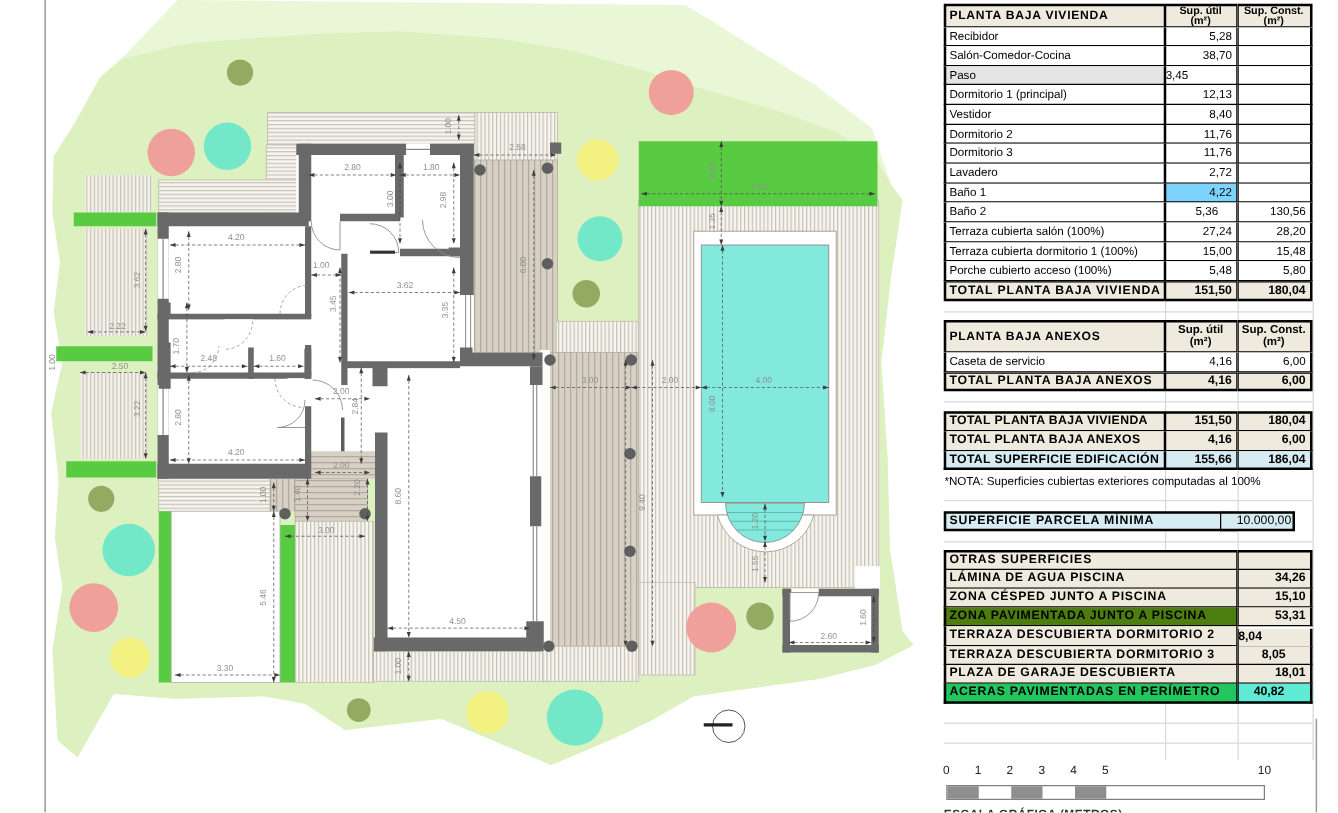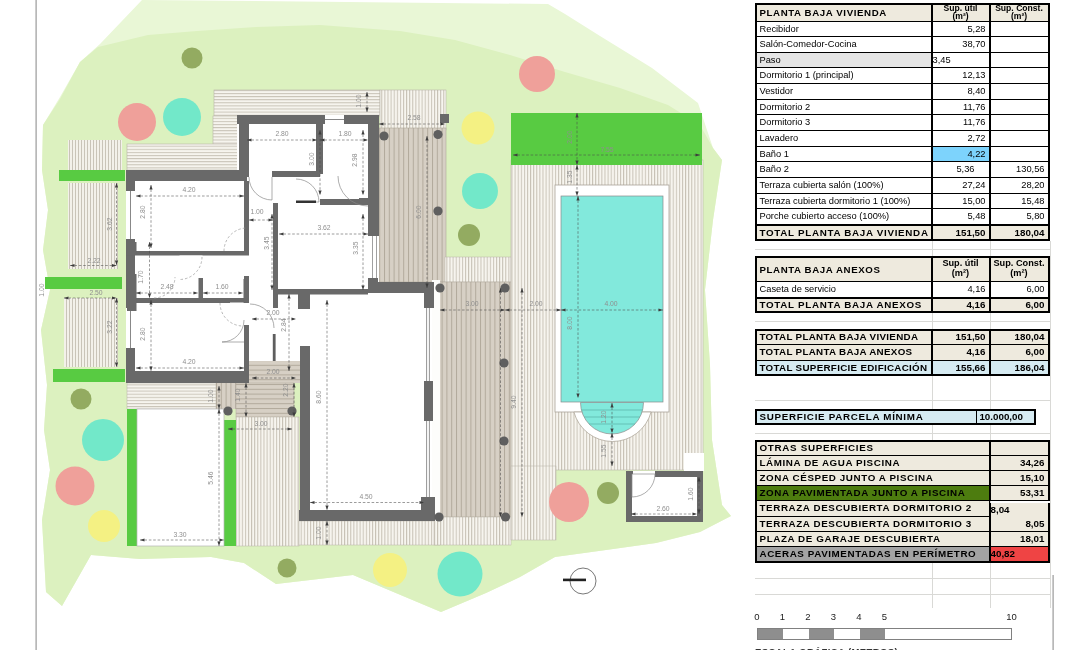--- a/index.html
+++ b/index.html
@@ -592,43 +592,44 @@
 <div class="cell" style="left:931.5px;top:329px;width:58px;height:15.8px;background:#eeeade;font-size:9.8px;color:#000;border-style:solid;border-color:#000;border-width:2px 1px 1px 1px;font-weight:bold;line-height:12.8px;text-align:right;padding-right:3px">151,50</div>
 <div class="cell" style="left:989.5px;top:329px;width:60px;height:15.8px;background:#eeeade;font-size:9.8px;color:#000;border-style:solid;border-color:#000;border-width:2px 2px 1px 1px;font-weight:bold;line-height:12.8px;text-align:right;padding-right:3px">180,04</div>
 <div class="cell" style="left:754.5px;top:344.8px;width:177px;height:15.8px;background:#eeeade;font-size:9.8px;color:#000;border-style:solid;border-color:#000;border-width:0px 1px 1px 2px;font-weight:bold;letter-spacing:0.3px;line-height:14.8px;padding-left:3px">TOTAL PLANTA BAJA ANEXOS</div>
 <div class="cell" style="left:931.5px;top:344.8px;width:58px;height:15.8px;background:#eeeade;font-size:9.8px;color:#000;border-style:solid;border-color:#000;border-width:0px 1px 1px 1px;font-weight:bold;line-height:14.8px;text-align:right;padding-right:3px">4,16</div>
 <div class="cell" style="left:989.5px;top:344.8px;width:60px;height:15.8px;background:#eeeade;font-size:9.8px;color:#000;border-style:solid;border-color:#000;border-width:0px 2px 1px 1px;font-weight:bold;line-height:14.8px;text-align:right;padding-right:3px">6,00</div>
 <div class="cell" style="left:754.5px;top:360.6px;width:177px;height:15.8px;background:#d6ebf2;font-size:9.8px;color:#000;border-style:solid;border-color:#000;border-width:0px 1px 2px 2px;font-weight:bold;letter-spacing:0.3px;line-height:13.8px;padding-left:3px">TOTAL SUPERFICIE EDIFICACIÓN</div>
 <div class="cell" style="left:931.5px;top:360.6px;width:58px;height:15.8px;background:#d6ebf2;font-size:9.8px;color:#000;border-style:solid;border-color:#000;border-width:0px 1px 2px 1px;font-weight:bold;line-height:13.8px;text-align:right;padding-right:3px">155,66</div>
 <div class="cell" style="left:989.5px;top:360.6px;width:60px;height:15.8px;background:#d6ebf2;font-size:9.8px;color:#000;border-style:solid;border-color:#000;border-width:0px 2px 2px 1px;font-weight:bold;line-height:13.8px;text-align:right;padding-right:3px">186,04</div>
 </div>
 
+<div class="cell" style="left:755.5px;top:377.5px;width:300px;height:14px;font-size:9.3px;line-height:14px;border:none;color:#000">*NOTA: Superficies cubiertas exteriores computadas al 100%</div>
 
 <div class="tbl" style="left:0;top:0">
 <div class="cell" style="left:754.5px;top:408.5px;width:235px;height:16.5px;background:#d6ebf2;font-size:9.8px;color:#000;border-style:solid;border-color:#000;border-width:2px 1px 2px 2px;font-weight:bold;letter-spacing:0.7px;line-height:12.5px;padding-left:3px">SUPERFICIE PARCELA MÍNIMA</div>
-<div class="cell" style="left:976px;top:408.5px;width:60px;height:16.5px;background:#d6ebf2;font-size:9.8px;color:#000;border-style:solid;border-color:#000;border-width:2px 2px 2px 1px;font-weight:bold;line-height:12.5px;text-align:right;padding-right:11px">10.000,00</div>
+<div class="cell" style="left:976px;top:408.5px;width:60px;height:16.5px;background:#d6ebf2;font-size:9.8px;color:#000;border-style:solid;border-color:#000;border-width:2px 2px 2px 1px;font-weight:normal;line-height:12.5px;text-align:right;padding-right:1px">10.000,00</div>
 </div>
 
 <div class="tbl" style="left:0;top:0">
 <div class="cell" style="left:754.5px;top:440px;width:235px;height:15.5px;background:#eeeade;font-size:9.8px;color:#000;border-style:solid;border-color:#000;border-width:2px 1px 1px 2px;font-weight:bold;letter-spacing:0.7px;line-height:12.5px;padding-left:3px">OTRAS SUPERFICIES</div>
 <div class="cell" style="left:989.5px;top:440px;width:60px;height:15.5px;background:#eeeade;font-size:9.8px;color:#000;border-style:solid;border-color:#000;border-width:2px 2px 1px 1px;font-weight:bold;line-height:12.5px;text-align:right;padding-right:3px"></div>
 <div class="cell" style="left:754.5px;top:455.5px;width:235px;height:15.3px;background:#eeeade;font-size:9.8px;color:#000;border-style:solid;border-color:#000;border-width:0px 1px 1px 2px;font-weight:bold;letter-spacing:0.6px;line-height:14.3px;padding-left:3px">LÁMINA DE AGUA PISCINA</div>
 <div class="cell" style="left:989.5px;top:455.5px;width:60px;height:15.3px;background:#eeeade;font-size:9.8px;color:#000;border-style:solid;border-color:#000;border-width:0px 2px 1px 1px;font-weight:bold;line-height:14.3px;text-align:right;padding-right:3px">34,26</div>
 <div class="cell" style="left:754.5px;top:470.8px;width:235px;height:15.3px;background:#eeeade;font-size:9.8px;color:#000;border-style:solid;border-color:#000;border-width:0px 1px 1px 2px;font-weight:bold;letter-spacing:0.6px;line-height:14.3px;padding-left:3px">ZONA CÉSPED JUNTO A PISCINA</div>
 <div class="cell" style="left:989.5px;top:470.8px;width:60px;height:15.3px;background:#eeeade;font-size:9.8px;color:#000;border-style:solid;border-color:#000;border-width:0px 2px 1px 1px;font-weight:bold;line-height:14.3px;text-align:right;padding-right:3px">15,10</div>
 <div class="cell" style="left:754.5px;top:486.1px;width:235px;height:15.3px;background:#4d7c0f;font-size:9.8px;color:#000;border-style:solid;border-color:#000;border-width:0px 1px 1px 2px;font-weight:bold;letter-spacing:0.6px;line-height:14.3px;padding-left:3px">ZONA PAVIMENTADA JUNTO A PISCINA</div>
 <div class="cell" style="left:989.5px;top:486.1px;width:60px;height:15.3px;background:#eeeade;font-size:9.8px;color:#000;border-style:solid;border-color:#000;border-width:0px 2px 1px 1px;font-weight:bold;line-height:14.3px;text-align:right;padding-right:3px">53,31</div>
 <div class="cell" style="left:754.5px;top:501.4px;width:235px;height:15.3px;background:#eeeade;font-size:9.8px;color:#000;border-style:solid;border-color:#000;border-width:0px 1px 1px 2px;font-weight:bold;letter-spacing:0.6px;line-height:14.3px;padding-left:3px">TERRAZA DESCUBIERTA DORMITORIO 2</div>
 <div class="cell" style="left:989.5px;top:503px;width:60px;height:15.3px;background:#eeeade;font-size:9.8px;color:#000;border-style:solid;border-color:#000;border-width:0px 2px 1px 1px;font-weight:bold;line-height:14.3px;text-align:left;padding-right:3px">8,04</div>
 <div class="cell" style="left:754.5px;top:516.7px;width:235px;height:15.3px;background:#eeeade;font-size:9.8px;color:#000;border-style:solid;border-color:#000;border-width:0px 1px 1px 2px;font-weight:bold;letter-spacing:0.6px;line-height:14.3px;padding-left:3px">TERRAZA DESCUBIERTA DORMITORIO 3</div>
-<div class="cell" style="left:989.5px;top:516.7px;width:60px;height:15.3px;background:#eeeade;font-size:9.8px;color:#000;border-style:solid;border-color:#000;border-width:0px 2px 1px 1px;font-weight:bold;line-height:14.3px;text-align:right;padding-right:3px">8,05</div>
+<div class="cell" style="left:989.5px;top:516.7px;width:60px;height:15.3px;background:#eeeade;font-size:9.8px;color:#000;border-style:solid;border-color:#000;border-width:0px 2px 1px 1px;font-weight:bold;line-height:14.3px;text-align:right;padding-right:19px">8,05</div>
 <div class="cell" style="left:754.5px;top:532px;width:235px;height:15.3px;background:#eeeade;font-size:9.8px;color:#000;border-style:solid;border-color:#000;border-width:0px 1px 1px 2px;font-weight:bold;letter-spacing:0.6px;line-height:14.3px;padding-left:3px">PLAZA DE GARAJE DESCUBIERTA</div>
 <div class="cell" style="left:989.5px;top:532px;width:60px;height:15.3px;background:#eeeade;font-size:9.8px;color:#000;border-style:solid;border-color:#000;border-width:0px 2px 1px 1px;font-weight:bold;line-height:14.3px;text-align:right;padding-right:3px">18,01</div>
-<div class="cell" style="left:754.5px;top:547.3px;width:235px;height:15.3px;background:#a3a3a3;font-size:9.8px;color:#000;border-style:solid;border-color:#000;border-width:0px 1px 2px 2px;font-weight:bold;letter-spacing:0.6px;line-height:13.3px;padding-left:3px">ACERAS PAVIMENTADAS EN PERÍMETRO</div>
-<div class="cell" style="left:989.5px;top:547.3px;width:60px;height:15.3px;background:#ef4444;font-size:9.8px;color:#000;border-style:solid;border-color:#000;border-width:0px 2px 2px 1px;font-weight:bold;line-height:13.3px;text-align:left;padding-right:20px">40,82</div>
+<div class="cell" style="left:754.5px;top:547.3px;width:235px;height:15.3px;background:#22c55e;font-size:9.8px;color:#000;border-style:solid;border-color:#000;border-width:0px 1px 2px 2px;font-weight:bold;letter-spacing:0.6px;line-height:13.3px;padding-left:3px">ACERAS PAVIMENTADAS EN PERÍMETRO</div>
+<div class="cell" style="left:989.5px;top:547.3px;width:60px;height:15.3px;background:#5eead4;font-size:9.8px;color:#000;border-style:solid;border-color:#000;border-width:0px 2px 2px 1px;font-weight:bold;line-height:13.3px;text-align:right;padding-right:20px">40,82</div>
 </div>
 
 <div style="position:absolute;left:0;top:0">
 <div style="position:absolute;left:747px;top:611px;width:20px;text-align:center;font-size:9.5px;color:#222">0</div>
 <div style="position:absolute;left:772.46px;top:611px;width:20px;text-align:center;font-size:9.5px;color:#222">1</div>
 <div style="position:absolute;left:797.92px;top:611px;width:20px;text-align:center;font-size:9.5px;color:#222">2</div>
 <div style="position:absolute;left:823.38px;top:611px;width:20px;text-align:center;font-size:9.5px;color:#222">3</div>
 <div style="position:absolute;left:848.84px;top:611px;width:20px;text-align:center;font-size:9.5px;color:#222">4</div>
 <div style="position:absolute;left:874.3px;top:611px;width:20px;text-align:center;font-size:9.5px;color:#222">5</div>
 <div style="position:absolute;left:1001.6px;top:611px;width:20px;text-align:center;font-size:9.5px;color:#222">10</div>

